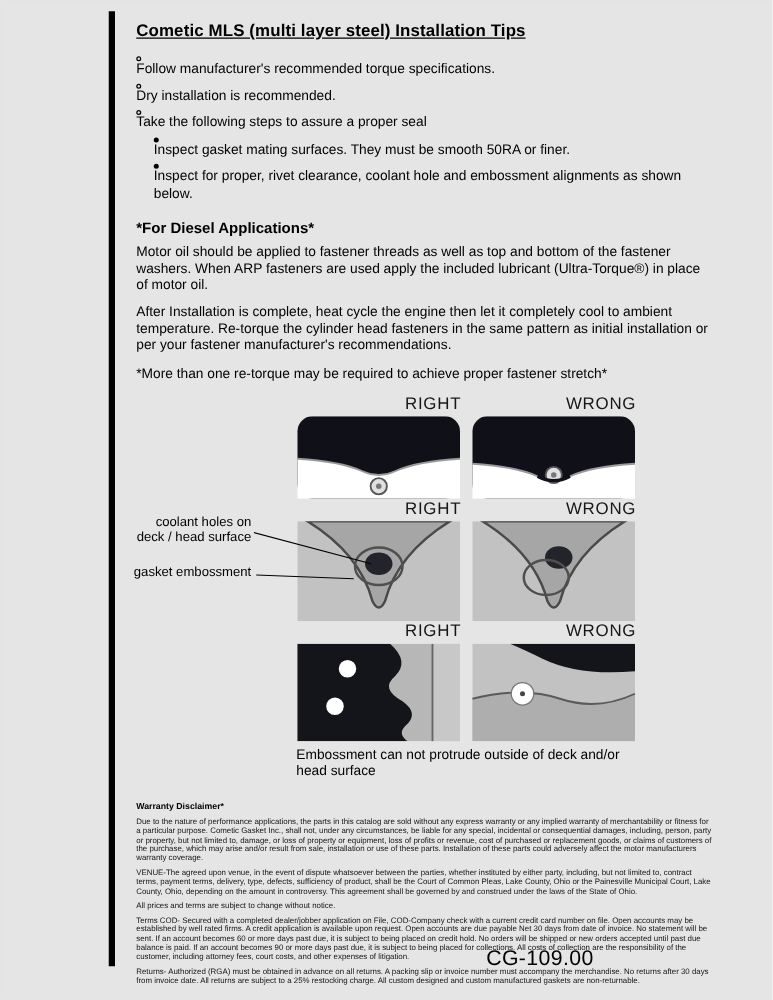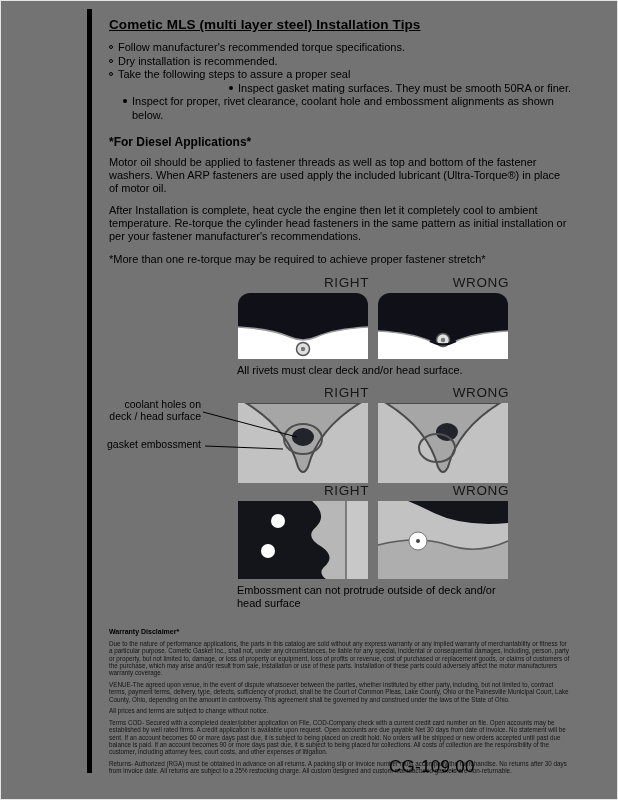--- a/index.html
+++ b/index.html
@@ -1,25 +1,25 @@
 <!DOCTYPE html>
 <html><head>
 <meta charset="utf-8">
 <style>
   * { margin:0; padding:0; box-sizing:border-box; }
   html,body { background:#ffffff; }
   body { font-family:"Liberation Sans", sans-serif; color:#000; }
-  .page { position:relative; width:618px; height:800px; background:#737373; overflow:hidden; border:1px solid #e4e4e4; }
+  .page { position:relative; width:618px; height:800px; background:#e5e5e5; overflow:hidden; border:1px solid #e4e4e4; }
   .left-rule { position:absolute; left:86px; top:8px; width:5px; height:764px; background:#000; }
   .content { position:absolute; left:108px; top:16px; width:462px; }
 
   .title { font-size:13.5px; font-weight:bold; text-decoration:underline; margin-bottom:9px; letter-spacing:.1px; }
 
   .tips { font-size:11px; line-height:13.5px; }
-  .tip { display:flex; align-items:flex-start; }
+  .tip { display:flex; align-items:flex-start;flex-direction:column; }
   .marker-o { flex:0 0 auto; width:4px; height:4px; border:1px solid #000; border-radius:50%; margin:4px 5px 0 0; }
   .marker-dot { flex:0 0 auto; width:4px; height:4px; background:#000; border-radius:50%; margin:4px 5px 0 0; }
   .sub { margin-left:14px;justify-content:flex-end; }
 
   .h2 { font-size:12px; font-weight:bold; margin:13px 0 7px; }
   .para { font-size:11px; line-height:13px; margin-bottom:9px; }
   .note { font-size:11px; margin:10px 0 10px; }
 
   .diagrams { margin-left:128px; width:272px; }
   .dlabels { display:flex; gap:8px; margin-bottom:3px; }
@@ -93,21 +93,20 @@
         </svg>
         <svg width="132" height="66" viewBox="0 0 130 66">
           <rect width="130" height="66" rx="12" fill="#101018"></rect>
           <path d="M0,66 L0,38 Q34,40 52,48 Q65,55 78,48 Q96,40 130,38 L130,66 Z" fill="#ffffff"></path>
           <path d="M0,38 Q34,40 52,48 Q65,55 78,48 Q96,40 130,38" fill="none" stroke="#9a9a9a" stroke-width="1.5"></path>
           <circle cx="65" cy="47" r="6.5" fill="#e0e0e0" stroke="#555" stroke-width="1.5"></circle>
           <circle cx="65" cy="47" r="2.2" fill="#777"></circle>
           <path d="M52,48 Q65,55 78,48" fill="none" stroke="#101018" stroke-width="2.5"></path>
         </svg>
       </div>
-      <p class="caption">All rivets must clear deck and/or head surface.</p>
 
       <div class="dlabels">
         <span>RIGHT</span>
         <span>WRONG</span>
       </div>
       <div class="dpanels">
         <div class="callout c1">coolant holes on deck / head surface</div>
         <div class="callout c2">gasket embossment</div>
         <svg class="lines" viewBox="0 0 112 62">
           <line x1="0" y1="9" x2="94" y2="34" stroke="#000" stroke-width="1"></line>

